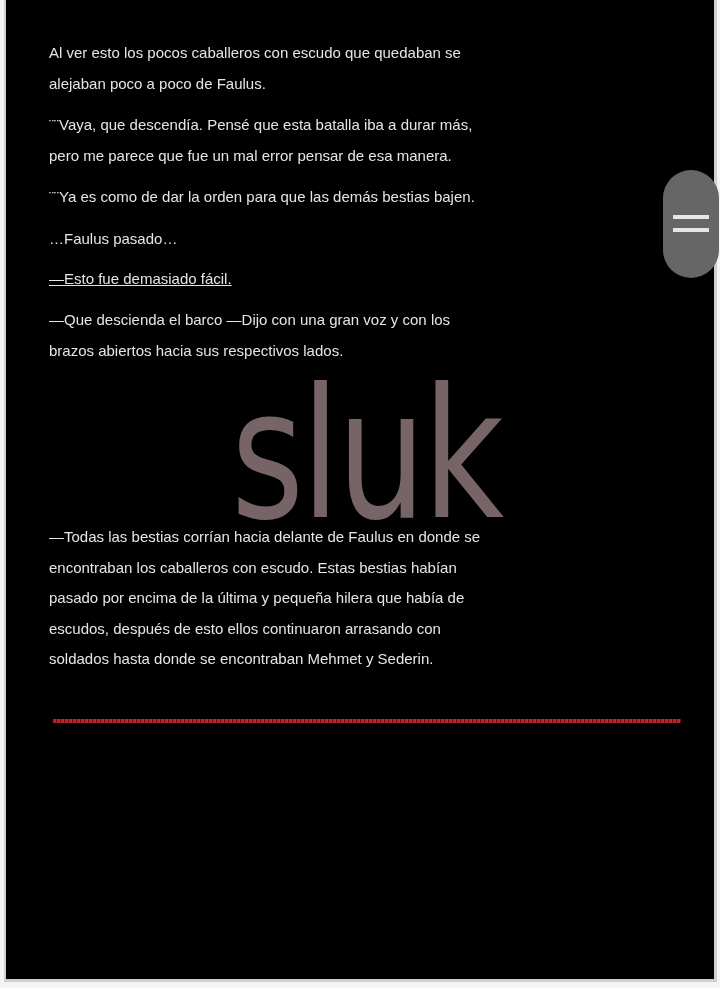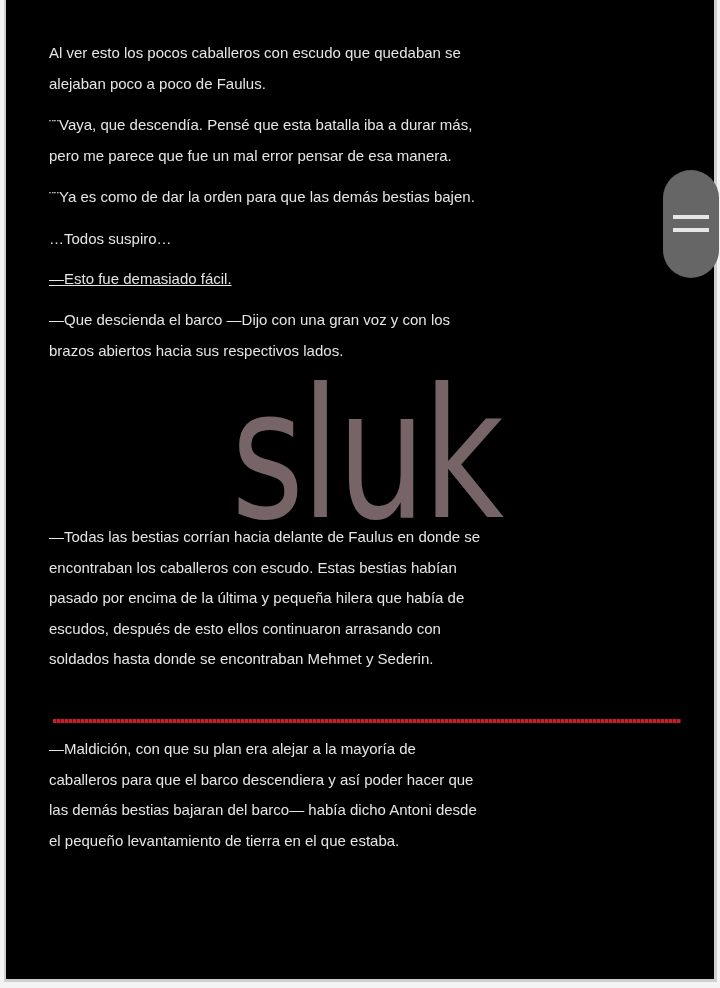--- a/index.html
+++ b/index.html
@@ -83,36 +83,32 @@
 
 <div class="page">
 
   <div class="watermark">sluk</div>
 
   <p class="text para" style="top:38px;">Al ver esto los pocos caballeros con escudo que quedaban se
 alejaban poco a poco de Faulus.</p>
   <p class="text para" style="top:110px;">¨¨Vaya, que descendía. Pensé que esta batalla iba a durar más,
 pero me parece que fue un mal error pensar de esa manera.</p>
   <p class="text para" style="top:182px;">¨¨Ya es como de dar la orden para que las demás bestias bajen.</p>
-  <p class="text para" style="top:224px;">…Todos suspiro…</p>
+  <p class="text para" style="top:224px;">…Faulus pasado…</p>
   <p class="text para" style="top:264px;text-decoration:underline;">—Esto fue demasiado fácil.</p>
   <p class="text para" style="top:305px;">—Que descienda el barco —Dijo con una gran voz y con los
 brazos abiertos hacia sus respectivos lados.</p>
   <p class="text para" style="top:522px;">—Todas las bestias corrían hacia delante de Faulus en donde se
 encontraban los caballeros con escudo. Estas bestias habían
 pasado por encima de la última y pequeña hilera que había de
 escudos, después de esto ellos continuaron arrasando con
 soldados hasta donde se encontraban Mehmet y Sederin.</p>
 
   <div class="divider"></div>
 
-  <p class="text para" style="top:734px;">—Maldición, con que su plan era alejar a la mayoría de
-caballeros para que el barco descendiera y así poder hacer que
-las demás bestias bajaran del barco— había dicho Antoni desde
-el pequeño levantamiento de tierra en el que estaba.</p>
 
   <div class="scroll-handle">
     <span>
       <span class="bar" style="top:45px;"></span>
       <span class="bar" style="top:58px;"></span>
     </span>
   </div>
 </div>
 
 </body></html>

